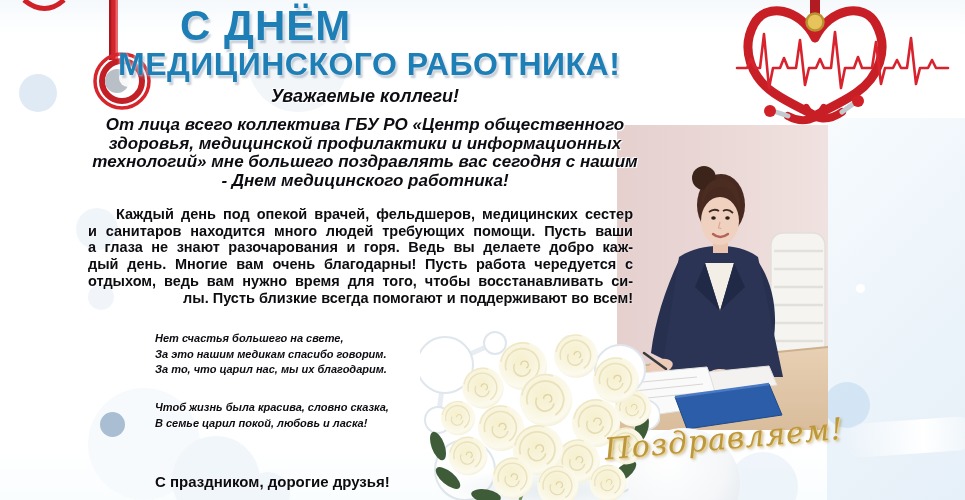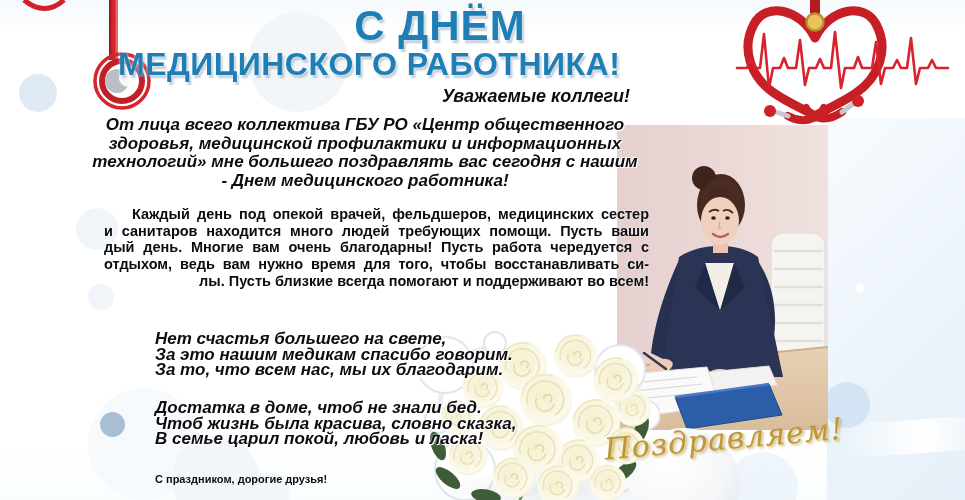--- a/index.html
+++ b/index.html
@@ -5,58 +5,57 @@
   html,body{margin:0;padding:0;background:#888;}
   .canvas{
     position:relative;width:965px;height:500px;overflow:hidden;margin:0 auto;
     background:linear-gradient(180deg,#f5f9fc 0%,#ffffff 7%,#ffffff 88%,#fafdfe 100%);
     font-family:"Liberation Sans",sans-serif;
   }
   .abs{position:absolute;}
   .circ{position:absolute;border-radius:50%;}
   
   .title1{
-    position:absolute;left:180px;top:2px;width:520px;text-align:center;
+    position:absolute;left:180px;top:2px;width:520px;text-align:left;
     font-size:42px;font-weight:bold;letter-spacing:1px;color:#1e7eb6;z-index:6;
     text-shadow:0 0 3px #ffffff,2px 2.5px 2px rgba(100,120,145,.4);
   }
   .title2{
     position:absolute;left:118px;top:46px;width:640px;text-align:left;
     font-size:32px;font-weight:bold;letter-spacing:.5px;color:#1e7eb6;z-index:6;
     text-shadow:0 0 3px #ffffff,2px 2.5px 2px rgba(100,120,145,.4);
   }
   .greeting{
-    position:absolute;left:100px;top:86px;width:530px;text-align:right;
+    position:absolute;left:100px;top:86px;width:530px;text-align:center;
     font-size:18px;font-weight:bold;font-style:italic;color:#0c0c12;z-index:6;
     text-shadow:0 0 3px rgba(255,255,255,.95),1px 1px 0 #fff,-1px -1px 0 #fff;
   }
   .intro{
     position:absolute;left:92px;top:110px;width:546px;text-align:center;
     font-size:17px;line-height:18.6px;font-weight:bold;font-style:italic;color:#0c0c12;z-index:6;
     text-shadow:0 0 3px rgba(255,255,255,.95),1px 1px 0 #fff,-1px -1px 0 #fff;
     margin-top:6px;
   }
   .bodytext{
     position:absolute;left:88px;top:206px;width:545px;
     font-size:14.5px;line-height:16.7px;font-weight:bold;color:#0d0d11;z-index:6;
     text-shadow:0 0 2px rgba(255,255,255,.9);
-    margin-left:16px;
   }
   .bodytext .jline{text-align:justify;text-align-last:justify;}
   .bodytext .lastline{text-align:right;}
   .bodytext .indent{text-indent:28px;}
   .poem{
     position:absolute;left:155px;width:400px;
-    font-size:17px;line-height:15.5px;font-weight:bold;font-style:italic;color:#0c0c12;z-index:6;
+    font-size:11px;line-height:15.5px;font-weight:bold;font-style:italic;color:#0c0c12;z-index:6;
     text-shadow:0 0 3px rgba(255,255,255,.95),1px 1px 0 #fff;
   }
   .poem1{top:331px;}
   .poem2{top:400px;}
   .closing{
-    position:absolute;left:155px;top:473px;font-size:11px;font-weight:bold;color:#0d0d11;z-index:6;
+    position:absolute;left:155px;top:473px;font-size:15px;font-weight:bold;color:#0d0d11;z-index:6;
     text-shadow:0 0 2px rgba(255,255,255,.9);
   }
   .stamp{
     position:absolute;left:604px;top:422px;width:220px;z-index:9;
     font-family:"DejaVu Serif",serif;font-style:italic;font-size:30px;letter-spacing:1px;
     color:#bd973c;transform:rotate(-5deg);
     text-shadow:1px 1px 0 #e9d08e,2px 2px 3px rgba(140,100,25,.45);
   }
   
   .photo{position:absolute;left:617px;top:125px;width:211px;height:305px;z-index:2;}
@@ -129,32 +128,32 @@
   <div class="intro">
     <div>От лица всего коллектива ГБУ РО «Центр общественного</div>
     <div>здоровья, медицинской профилактики и информационных</div>
     <div>технологий» мне большего поздравлять вас сегодня с нашим</div>
     <div>- Днем медицинского работника!</div>
   </div>
 
   <div class="bodytext">
     <div class="jline indent">Каждый день под опекой врачей, фельдшеров, медицинских сестер</div>
     <div class="jline">и санитаров находится много людей требующих помощи. Пусть ваши</div>
+    <div class="jline">а глаза не знают разочарования и горя. Ведь вы делаете добро каж-</div>
     <div class="jline">дый день. Многие вам очень благодарны! Пусть работа чередуется с</div>
     <div class="jline">отдыхом, ведь вам нужно время для того, чтобы восстанавливать си-</div>
     <div class="lastline">лы. Пусть близкие всегда помогают и поддерживают во всем!</div>
   </div>
 
   <div class="poem poem1">
     <div>Нет счастья большего на свете,</div>
     <div>За это нашим медикам спасибо говорим.</div>
-    <div>За то, что всем нас, мы их благодарим.</div>
+    <div>За то, что царил нас, мы их благодарим.</div>
   </div>
   <div class="poem poem2">
-    <div>Достатка в доме, чтоб не знали бед.</div>
     <div>Чтоб жизнь была красива, словно сказка,</div>
     <div>В семье царил покой, любовь и ласка!</div>
   </div>
   <div class="closing">С праздником, дорогие друзья!</div>
 
   <svg class="photo" width="211" height="305" viewBox="0 0 211 305">
     <defs>
       <linearGradient id="wallG" x1="0" y1="0" x2="1" y2="0">
         <stop offset="0" stop-color="#e5d0ce"></stop>
           <stop offset=".65" stop-color="#ecdbd9"></stop>

